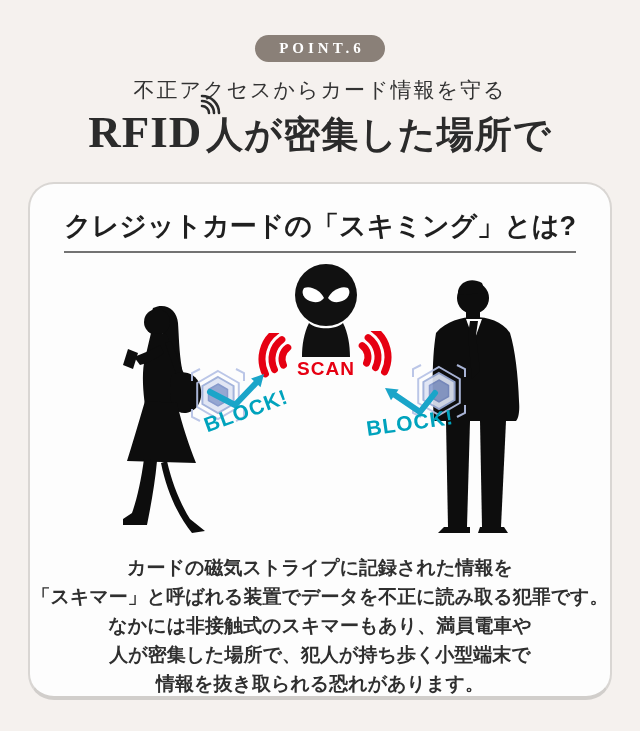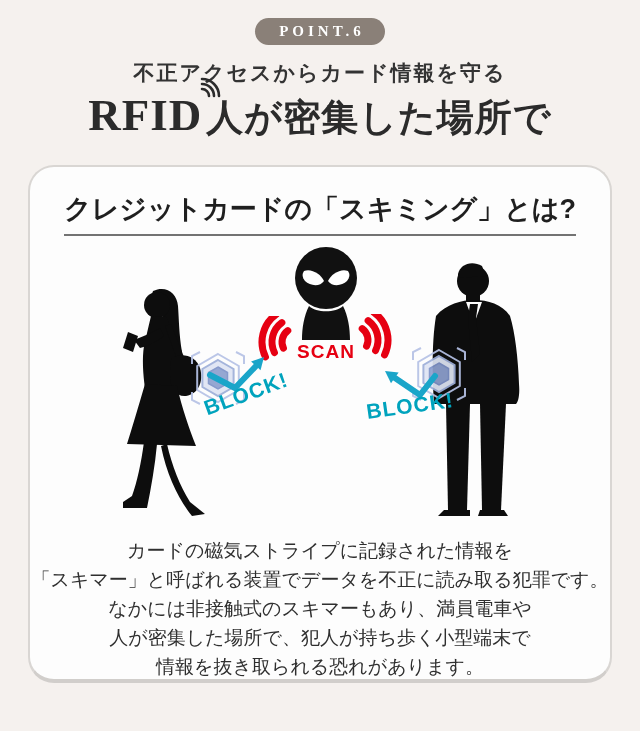--- a/index.html
+++ b/index.html
@@ -9,25 +9,25 @@
     font-family:"Liberation Sans",sans-serif;
     color:#2f2f2f;
     overflow:hidden;
   }
   .badge-row{text-align:center;padding-top:18px;}
   .badge{
     display:inline-block;
     background:#8a8078;color:#ffffff;
     font-family:"Liberation Serif",serif;
     font-weight:bold;font-size:15px;letter-spacing:4px;
-    padding:5px 20px 5px 24px;border-radius:999px;
+    padding:5px 20px 5px 24px;border-radius:999px;margin-top:17px;
   }
   .subtitle{
     margin-top:14px;text-align:center;
-    font-size:21px;font-weight:700;letter-spacing:2px;color:#333;
+    font-size:21px;font-weight:400;letter-spacing:2px;color:#333;
   }
   .title{
     margin:2px 0 0 0;display:flex;justify-content:center;align-items:baseline;gap:4px;
   }
   .title-en-wrap{position:relative;display:inline-block;}
   .title-en{
     font-family:"Liberation Serif",serif;
     font-weight:bold;font-size:45px;letter-spacing:1px;color:#2b2b2b;
   }
   .signal-icon{position:absolute;top:-12px;right:-21px;}
@@ -63,21 +63,21 @@
     font-size:19px;font-weight:bold;letter-spacing:1px;
   }
   .block-label{
     position:absolute;width:92px;text-align:center;
     color:#00a3bd;font-size:21px;font-weight:bold;letter-spacing:1px;
   }
   .block-left{left:170px;top:144px;transform:rotate(-20deg);}
   .block-right{left:334px;top:156px;transform:rotate(-8deg);}
   .paragraph{
     margin-top:6px;text-align:center;
-    font-size:19px;font-weight:400;line-height:29px;color:#2f2f2f;
+    font-size:19px;font-weight:700;line-height:29px;color:#2f2f2f;
   }
 </style>
 </head>
 <body>
 
 <div>
 
   <div class="badge-row">
     <div class="badge">POINT.6</div>
   </div>

